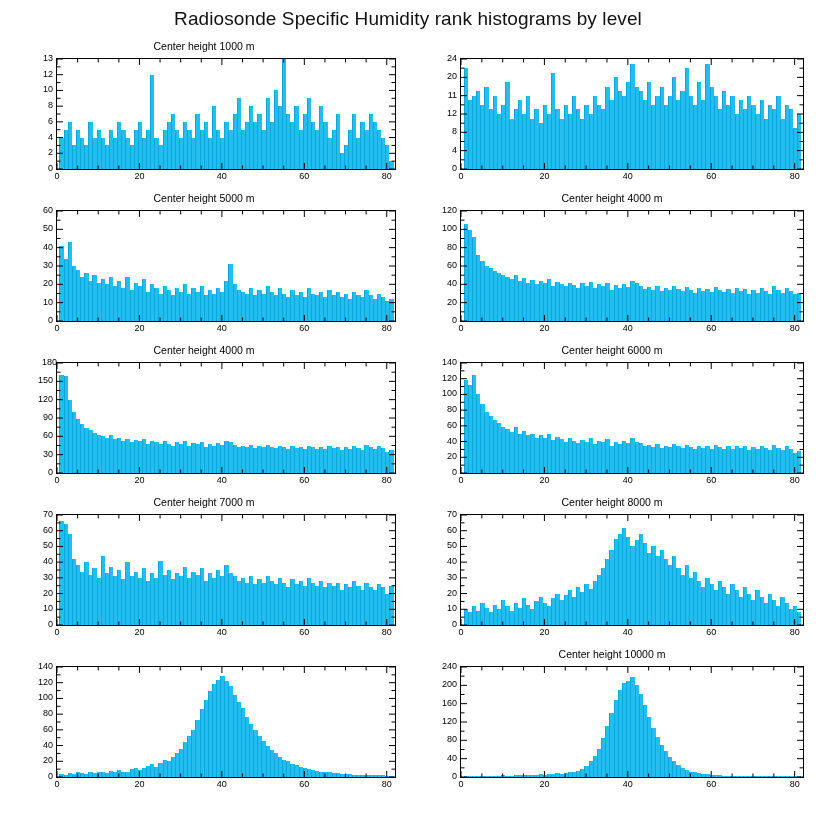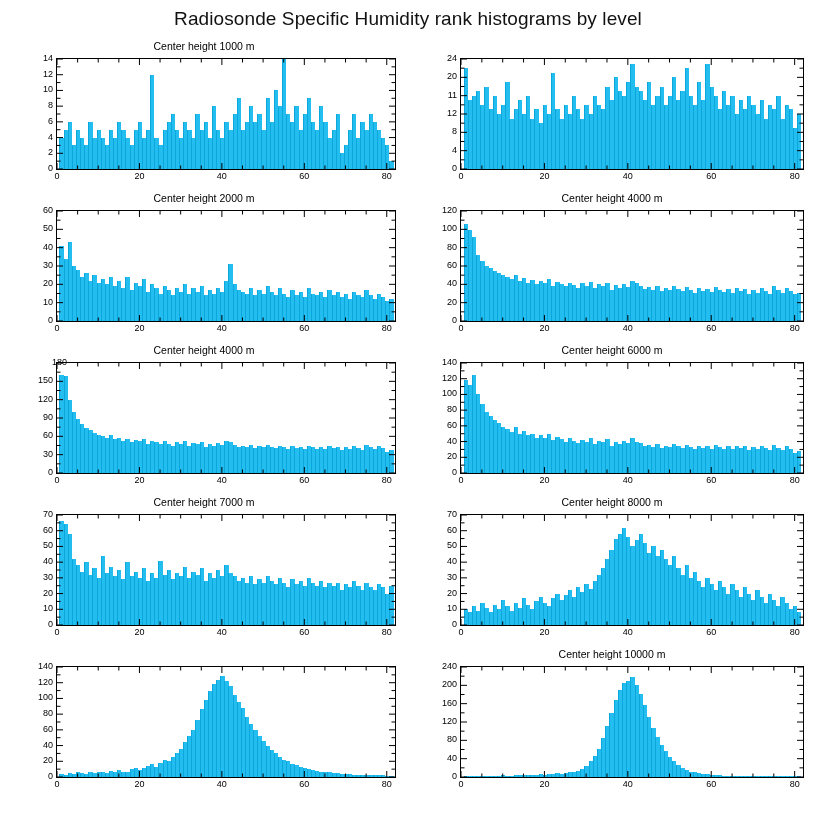--- a/index.html
+++ b/index.html
@@ -254,21 +254,21 @@
         <div class="tick-label xlab" style="left: 207.878px; top: 131px; width: 28px;">40</div>
         <div class="tick-label xlab" style="left: 290.317px; top: 131px; width: 28px;">60</div>
         <div class="tick-label xlab" style="left: 372.756px; top: 131px; width: 28px;">80</div>
         <div class="tick-label ylab" style="left: 23px; top: 123px; width: 30px;">0</div>
         <div class="tick-label ylab" style="left: 23px; top: 107.286px; width: 30px;">2</div>
         <div class="tick-label ylab" style="left: 23px; top: 91.5714px; width: 30px;">4</div>
         <div class="tick-label ylab" style="left: 23px; top: 75.8571px; width: 30px;">6</div>
         <div class="tick-label ylab" style="left: 23px; top: 60.1429px; width: 30px;">8</div>
         <div class="tick-label ylab" style="left: 23px; top: 44.4286px; width: 30px;">10</div>
         <div class="tick-label ylab" style="left: 23px; top: 28.7143px; width: 30px;">12</div>
-        <div class="tick-label ylab" style="left: 23px; top: 13px; width: 30px;">14</div>
+        <div class="tick-label ylab" style="left: 23px; top: 13px; width: 30px;">13</div>
       </div>
       <div class="panel" style="left: 408px; top: 0px; width: 408px; height: 152px;">
         <div class="plot-area" style="left: 52px; top: 18px; width: 344px; height: 112px;">
           <div class="bars">
             <div class="bar" style="background: rgb(36, 189, 239); left: 2.50244px; width: 3.33659px; height: 100.833px;"></div>
             <div class="bar" style="background: rgb(36, 189, 239); left: 6.67317px; width: 3.33659px; height: 68.75px;"></div>
             <div class="bar" style="background: rgb(36, 189, 239); left: 10.8439px; width: 3.33659px; height: 73.3333px;"></div>
             <div class="bar" style="background: rgb(36, 189, 239); left: 15.0146px; width: 3.33659px; height: 77.9167px;"></div>
             <div class="bar" style="background: rgb(36, 189, 239); left: 19.1854px; width: 3.33659px; height: 64.1667px;"></div>
             <div class="bar" style="background: rgb(36, 189, 239); left: 23.3561px; width: 3.33659px; height: 82.5px;"></div>
@@ -418,21 +418,21 @@
         <div class="tick-label xlab" style="left: 372.659px; top: 131px; width: 28px;">80</div>
         <div class="tick-label ylab" style="left: 19px; top: 123px; width: 30px;">0</div>
         <div class="tick-label ylab" style="left: 19px; top: 104.667px; width: 30px;">4</div>
         <div class="tick-label ylab" style="left: 19px; top: 86.3333px; width: 30px;">8</div>
         <div class="tick-label ylab" style="left: 19px; top: 68px; width: 30px;">12</div>
         <div class="tick-label ylab" style="left: 19px; top: 49.6667px; width: 30px;">11</div>
         <div class="tick-label ylab" style="left: 19px; top: 31.3333px; width: 30px;">20</div>
         <div class="tick-label ylab" style="left: 19px; top: 13px; width: 30px;">24</div>
       </div>
       <div class="panel" style="left: 0px; top: 152px; width: 408px; height: 152px;">
-        <div class="panel-title">Center height 2000 m</div>
+        <div class="panel-title">Center height 5000 m</div>
         <div class="plot-area" style="left: 56px; top: 18px; width: 340px; height: 112px;">
           <div class="bars">
             <div class="bar" style="background: rgb(36, 189, 239); left: 2.47317px; width: 3.29756px; height: 75.1667px;"></div>
             <div class="bar" style="background: rgb(36, 189, 239); left: 6.59512px; width: 3.29756px; height: 62.3333px;"></div>
             <div class="bar" style="background: rgb(36, 189, 239); left: 10.7171px; width: 3.29756px; height: 78.8333px;"></div>
             <div class="bar" style="background: rgb(36, 189, 239); left: 14.839px; width: 3.29756px; height: 55px;"></div>
             <div class="bar" style="background: rgb(36, 189, 239); left: 18.961px; width: 3.29756px; height: 51.3333px;"></div>
             <div class="bar" style="background: rgb(36, 189, 239); left: 23.0829px; width: 3.29756px; height: 44px;"></div>
             <div class="bar" style="background: rgb(36, 189, 239); left: 27.2049px; width: 3.29756px; height: 47.6667px;"></div>
             <div class="bar" style="background: rgb(36, 189, 239); left: 31.3268px; width: 3.29756px; height: 40.3333px;"></div>
@@ -901,21 +901,21 @@
         <div class="tick-label xlab" style="left: 125.439px; top: 131px; width: 28px;">20</div>
         <div class="tick-label xlab" style="left: 207.878px; top: 131px; width: 28px;">40</div>
         <div class="tick-label xlab" style="left: 290.317px; top: 131px; width: 28px;">60</div>
         <div class="tick-label xlab" style="left: 372.756px; top: 131px; width: 28px;">80</div>
         <div class="tick-label ylab" style="left: 23px; top: 123px; width: 30px;">0</div>
         <div class="tick-label ylab" style="left: 23px; top: 104.667px; width: 30px;">30</div>
         <div class="tick-label ylab" style="left: 23px; top: 86.3333px; width: 30px;">60</div>
         <div class="tick-label ylab" style="left: 23px; top: 68px; width: 30px;">90</div>
         <div class="tick-label ylab" style="left: 23px; top: 49.6667px; width: 30px;">120</div>
         <div class="tick-label ylab" style="left: 23px; top: 31.3333px; width: 30px;">150</div>
-        <div class="tick-label ylab" style="left: 37px; top: 13px; width: 30px;">180</div>
+        <div class="tick-label ylab" style="left: 27px; top: 13px; width: 30px;">180</div>
       </div>
       <div class="panel" style="left: 408px; top: 304px; width: 408px; height: 152px;">
         <div class="panel-title">Center height 6000 m</div>
         <div class="plot-area" style="left: 52px; top: 18px; width: 344px; height: 112px;">
           <div class="bars">
             <div class="bar" style="background: rgb(36, 189, 239); left: 2.50244px; width: 3.33659px; height: 92.7143px;"></div>
             <div class="bar" style="background: rgb(36, 189, 239); left: 6.67317px; width: 3.33659px; height: 88px;"></div>
             <div class="bar" style="background: rgb(36, 189, 239); left: 10.8439px; width: 3.33659px; height: 98.2143px;"></div>
             <div class="bar" style="background: rgb(36, 189, 239); left: 15.0146px; width: 3.33659px; height: 78.5714px;"></div>
             <div class="bar" style="background: rgb(36, 189, 239); left: 19.1854px; width: 3.33659px; height: 69.1429px;"></div>

